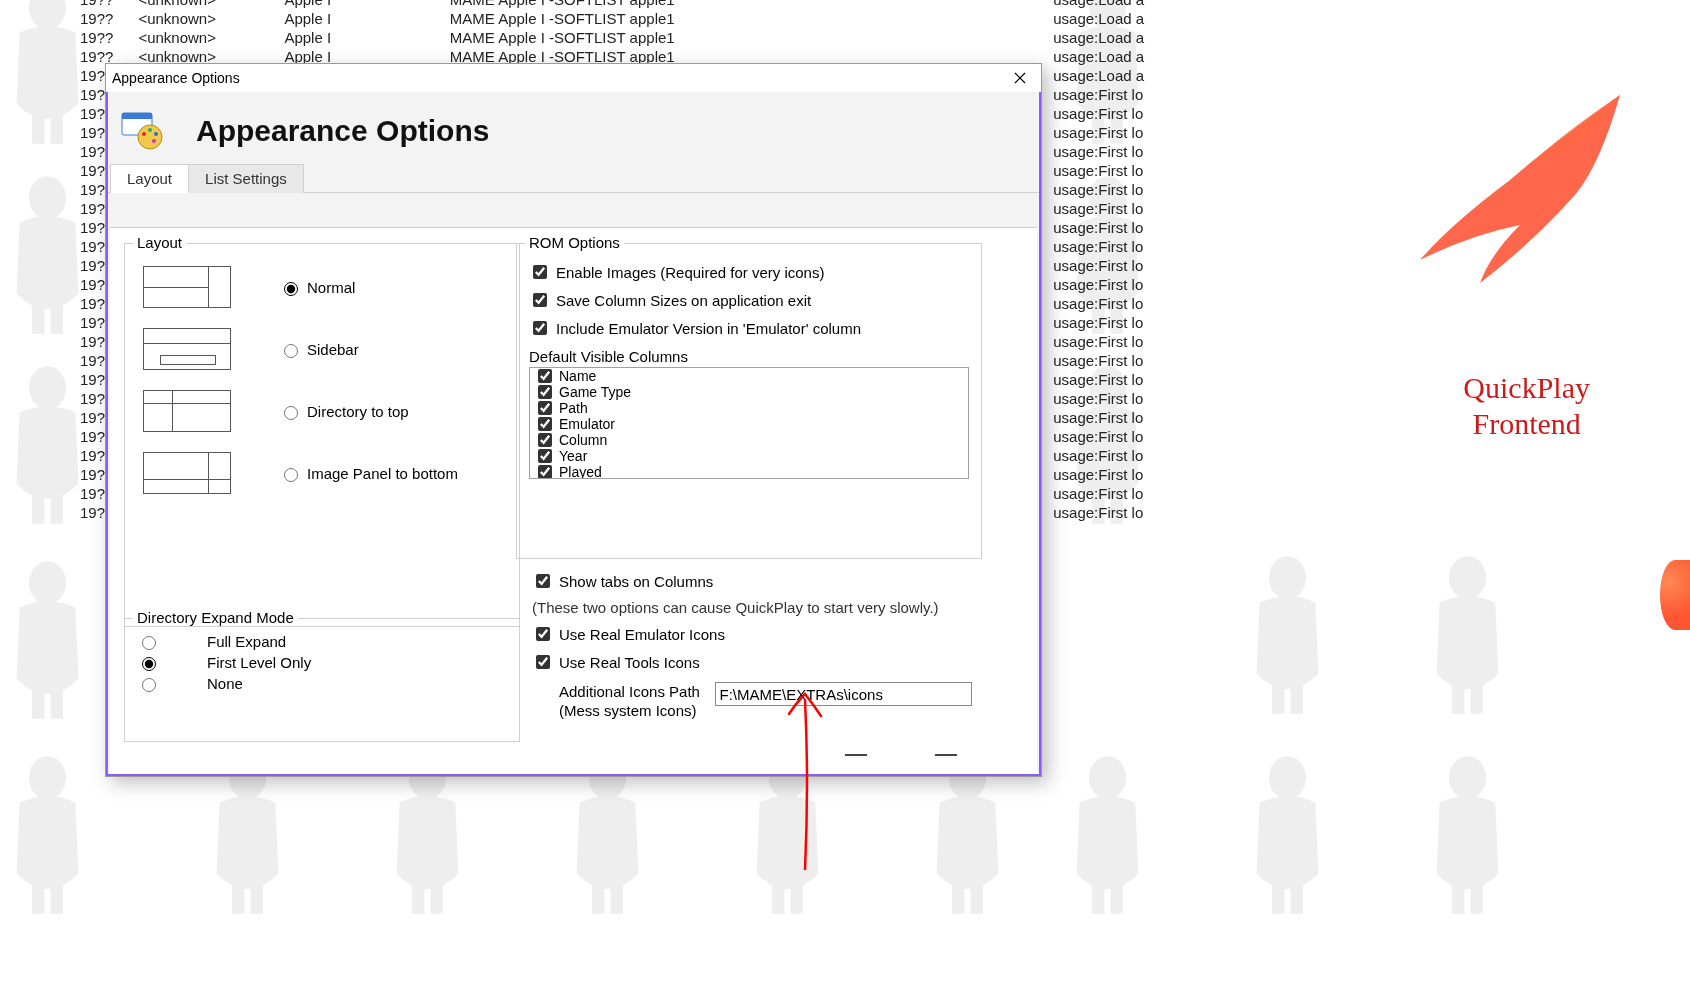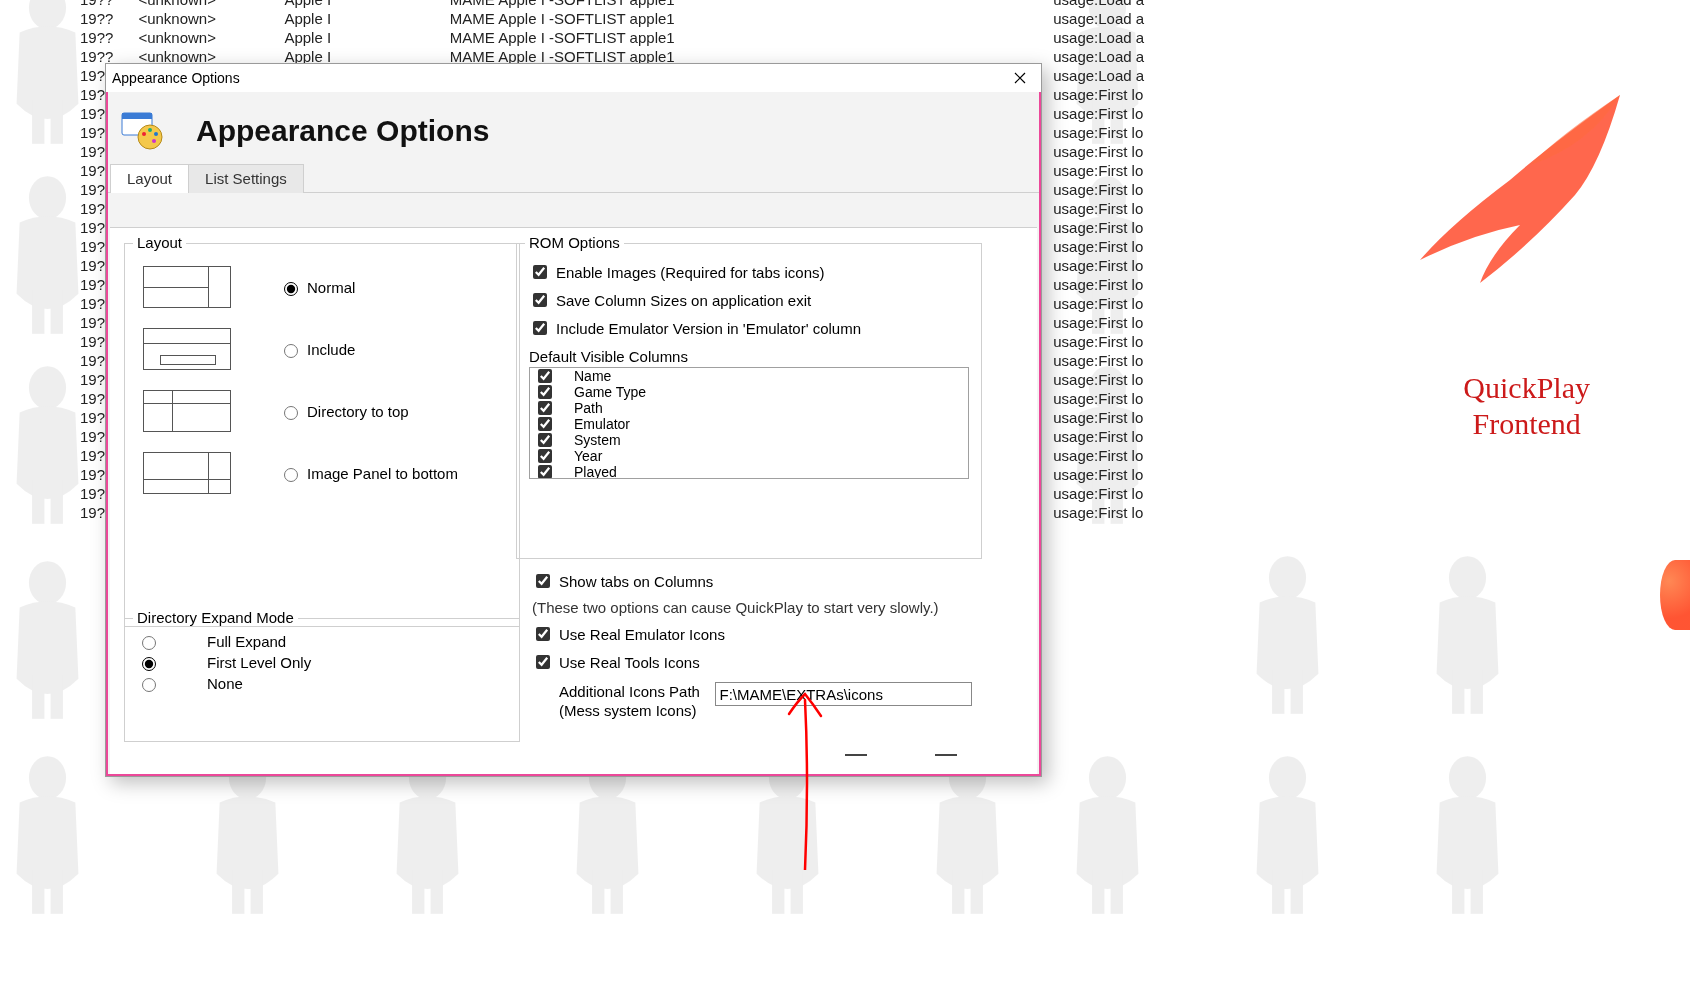--- a/index.html
+++ b/index.html
@@ -78,21 +78,21 @@
     opacity:.8;
   }
 
   
   .dialog {
     position: absolute;
     left: 105px;
     top: 63px;
     width: 935px;
     height: 712px;
-    background: #ec4899;
+    background: #8b5cf6;
     border: 1px solid #9a9a9a;
     box-shadow: 6px 6px 18px rgba(0,0,0,.25);
     z-index: 10;
   }
   .titlebar {
     height: 28px;
     display:flex;
     align-items:center;
     padding-left:6px;
     background:#fff;
@@ -225,21 +225,21 @@
   .lbl-small { font-size:15px; margin:10px 0 2px; }
 
   .listbox {
     height:110px;
     border:1px solid #a0a0a0;
     background:#fff;
     overflow-y:scroll;
     font-size:14px;
   }
   .lst-item {
-    display:flex; align-items:center; gap:19px;
+    display:flex; align-items:center; gap:4px;
     padding:0 4px;
     height:16px;
   }
 
   
   .free-area {
     position:absolute;
     left:422px; top:335px; width:440px;
   }
   .free-area .note {
@@ -657,21 +657,21 @@
           <div class="layout-thumb thumb-normal"></div>
           <label class="radio">
             <input type="radio" name="lyt" checked="" style="">
             <span>Normal</span>
           </label>
         </div>
         <div class="layout-row">
           <div class="layout-thumb thumb-vertical"></div>
           <label class="radio">
             <input type="radio" name="lyt" style="">
-            <span>Include</span>
+            <span>Sidebar</span>
           </label>
         </div>
         <div class="layout-row">
           <div class="layout-thumb thumb-dir"></div>
           <label class="radio">
             <input type="radio" name="lyt" style="">
             <span>Directory to top</span>
           </label>
         </div>
         <div class="layout-row">
@@ -697,21 +697,21 @@
           <input type="radio" name="dexp" style="">
           <span>None</span>
         </label>
       </div>
 
       <div class="groupbox gb-rom">
         <span class="legend">ROM Options</span>
 
         <label class="cb">
           <input type="checkbox" checked="" style="">
-          <span>Enable Images (Required for tabs icons)</span>
+          <span>Enable Images (Required for very icons)</span>
         </label>
         <label class="cb">
           <input type="checkbox" checked="" style="">
           <span>Save Column Sizes on application exit</span>
         </label>
         <label class="cb">
           <input type="checkbox" checked="" style="">
           <span>Include Emulator Version in 'Emulator' column</span>
         </label>
 
@@ -728,21 +728,21 @@
             <label class="lst-item">
               <input type="checkbox" checked="" style="">
               <span>Path</span>
             </label>
             <label class="lst-item">
               <input type="checkbox" checked="" style="">
               <span>Emulator</span>
             </label>
             <label class="lst-item">
               <input type="checkbox" checked="" style="">
-              <span>System</span>
+              <span>Column</span>
             </label>
             <label class="lst-item">
               <input type="checkbox" checked="" style="">
               <span>Year</span>
             </label>
             <label class="lst-item">
               <input type="checkbox" checked="" style="">
               <span>Played</span>
             </label>
           </div>

